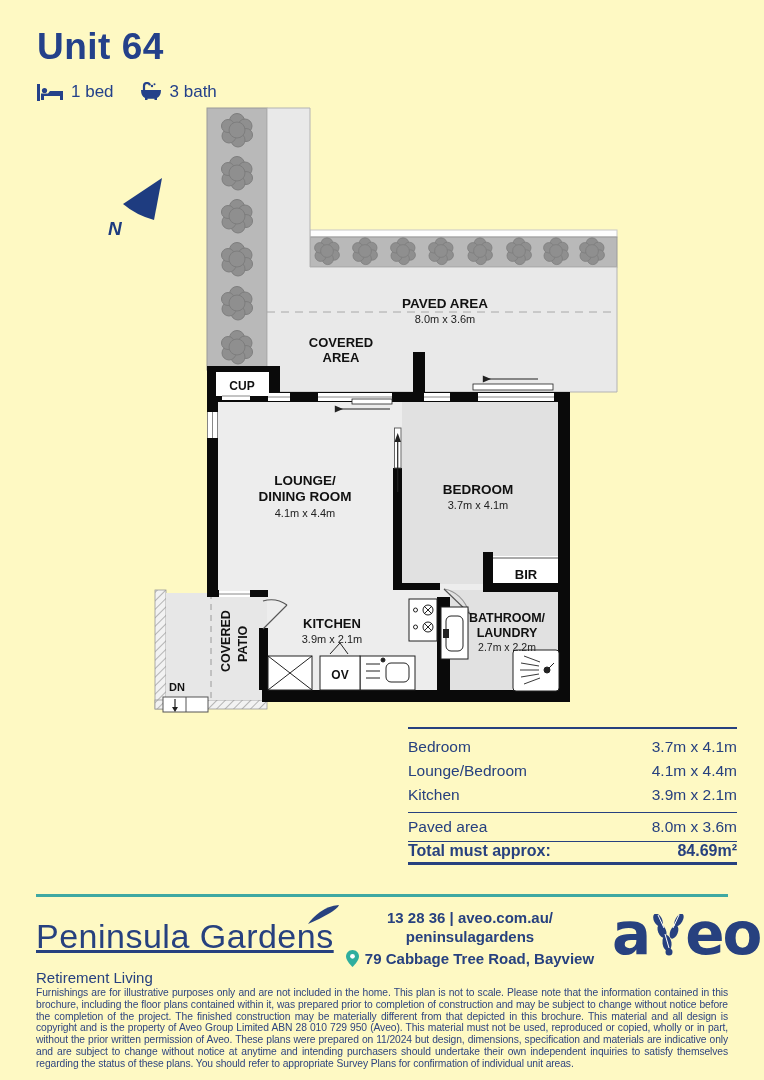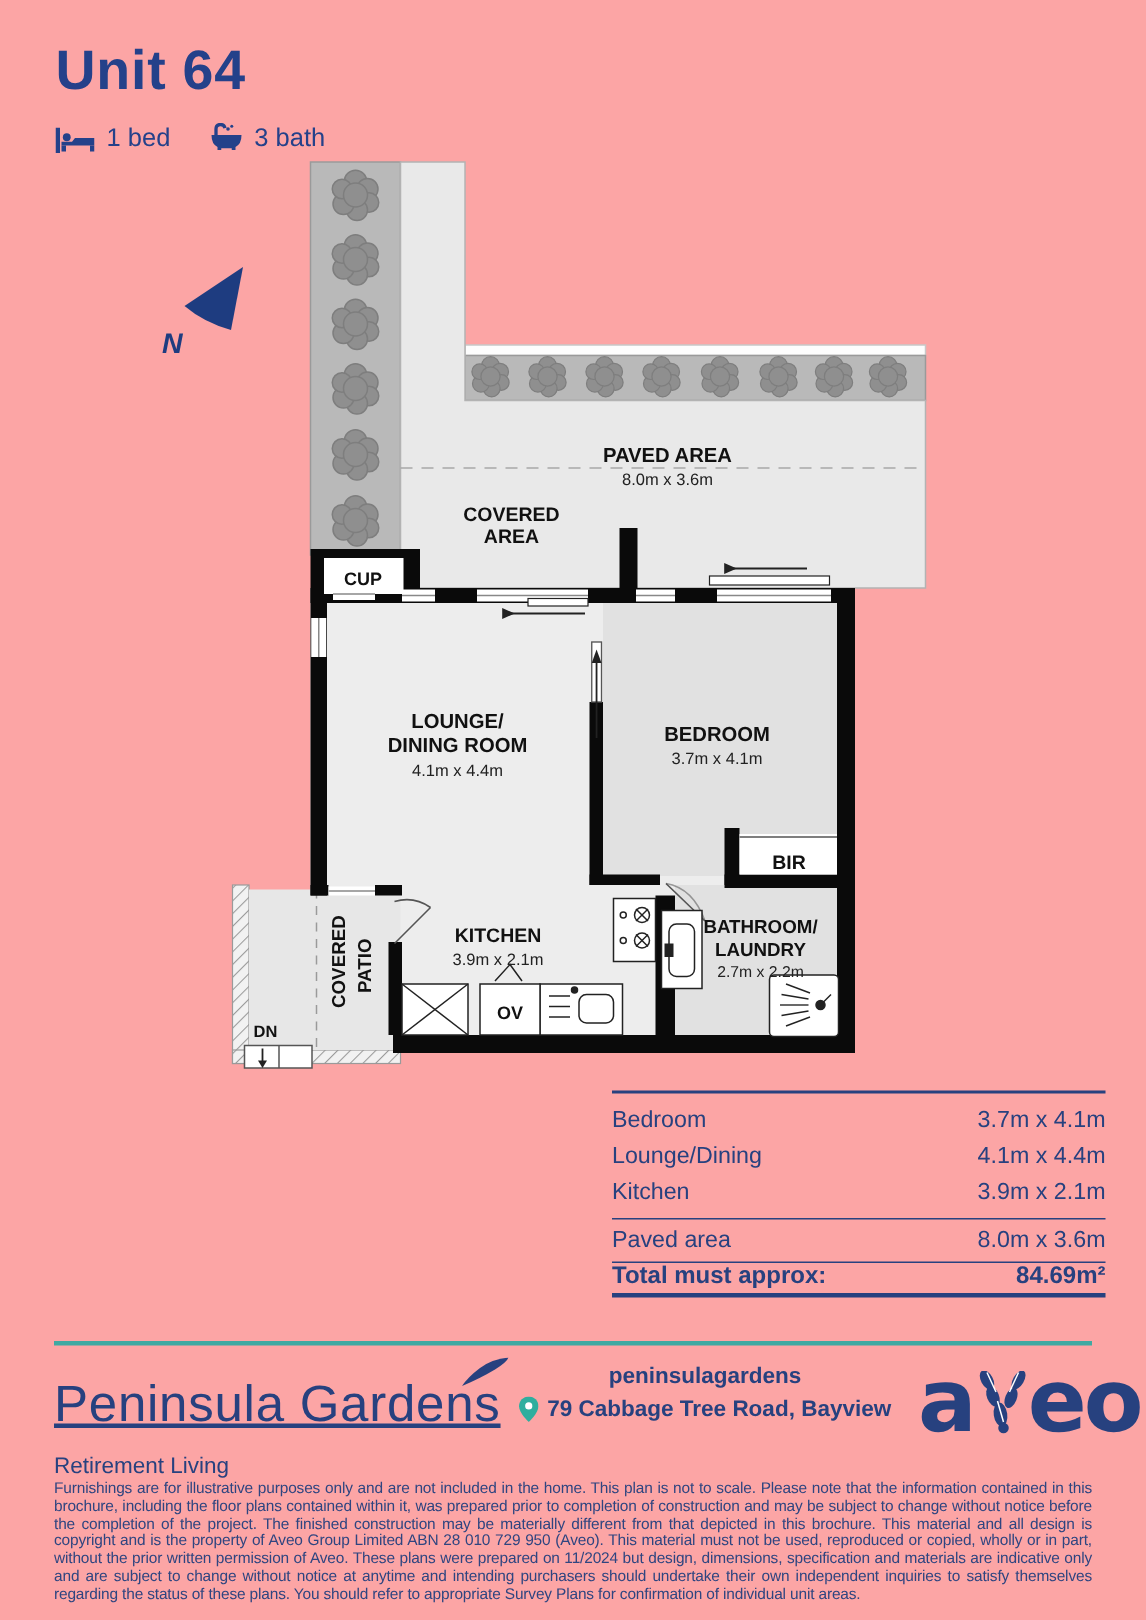--- a/index.html
+++ b/index.html
@@ -1,24 +1,24 @@
 <!DOCTYPE html>
 <html><head>
 <meta charset="utf-8">
 <style>
   * { margin:0; padding:0; box-sizing:border-box; }
   html,body { width:764px; height:1080px; background:#fff; overflow:hidden;
     font-family:"Liberation Sans", sans-serif; }
-  #page { position:relative; width:764px; height:1080px; background:#fca5a5; }
+  #page { position:relative; width:764px; height:1080px; background:#fef9c3; }
 
   
   .title { position:absolute; left:37px; top:26px; font-size:37px; font-weight:bold;
     color:#24418a; letter-spacing:0.5px; }
   .specs { position:absolute; left:37px; top:82px; display:flex; align-items:center; gap:26px; }
-  .spec { display:flex; align-items:flex-end; gap:8px; color:#24418a; font-size:17px; }
+  .spec { display:flex; align-items:center; gap:8px; color:#24418a; font-size:17px; }
   .spec svg { display:block; }
 
   
   #plan { position:absolute; left:95px; top:100px; }
   #plan text { font-family:"Liberation Sans", sans-serif; }
   .room-lbl { font-weight:bold; fill:#111; }
   .dim-lbl { fill:#222; }
 
   
   .dims-table { position:absolute; left:408px; top:727px; width:329px; color:#27417f; }
@@ -295,21 +295,21 @@
     <text x="507" y="637" text-anchor="middle" class="room-lbl" font-size="12.5">LAUNDRY</text>
     <text x="507" y="651" text-anchor="middle" class="dim-lbl" font-size="10.5">2.7m x 2.2m</text>
   </svg>
 
   <div class="dims-table">
     <div class="t-row">
       <span>Bedroom</span>
       <span class="t-val">3.7m x 4.1m</span>
     </div>
     <div class="t-row">
-      <span>Lounge/Dining</span>
+      <span>Lounge/Bedroom</span>
       <span class="t-val">4.1m x 4.4m</span>
     </div>
     <div class="t-row">
       <span>Kitchen</span>
       <span class="t-val">3.9m x 2.1m</span>
     </div>
     <div class="t-row sep">
       <span>Paved area</span>
       <span class="t-val">8.0m x 3.6m</span>
     </div>
@@ -325,20 +325,21 @@
     <div class="brand-name">
       <span>Peninsula Gardens</span>
       <svg class="brand-leaf" width="34" height="20" viewBox="0 0 34 20">
         <path d="M2,19 Q14,14 24,8 Q32,3 33,0 Q22,1 14,7 Q6,13 2,19 Z" fill="#27417f"></path>
       </svg>
     </div>
     <div class="brand-tag">Retirement Living</div>
   </div>
 
   <div class="contact">
+    <div>13 28 36 | aveo.com.au/</div>
     <div>peninsulagardens</div>
     <div class="addr">
       <svg width="13" height="17" viewBox="0 0 13 17">
         <path d="M6.5,0 C10.1,0 13,2.9 13,6.5 C13,11 6.5,17 6.5,17 C6.5,17 0,11 0,6.5 C0,2.9 2.9,0 6.5,0 Z" fill="#2fae9e"></path>
         <circle cx="6.5" cy="6.3" r="2.4" fill="#fff"></circle>
       </svg>
       <span>79 Cabbage Tree Road, Bayview</span>
     </div>
   </div>
 

